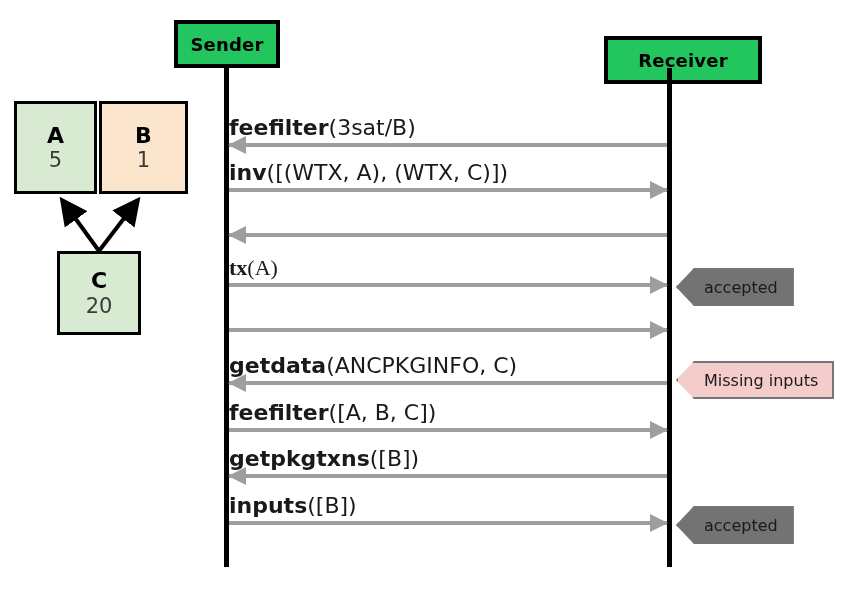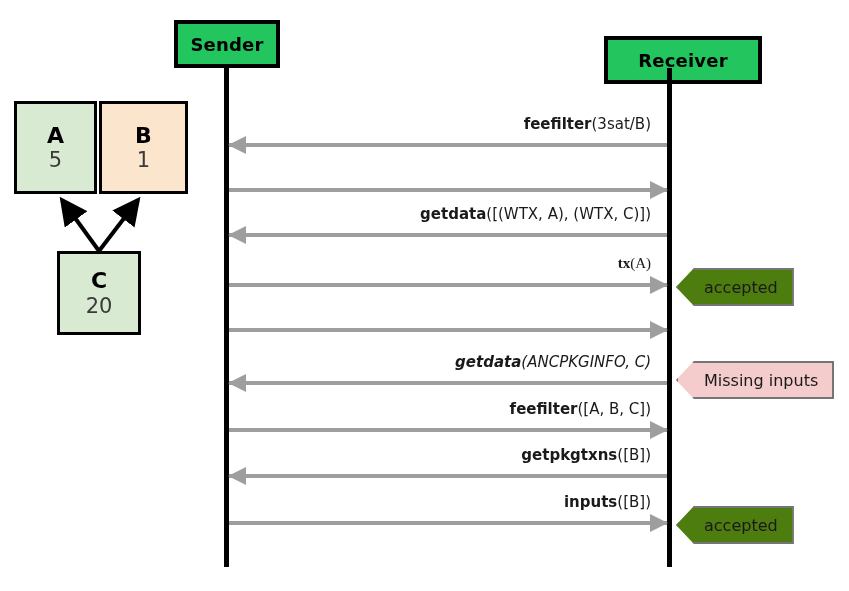--- a/index.html
+++ b/index.html
@@ -47,24 +47,24 @@
   
   .message {
     position: absolute;
     left: 229px;
     width: 438px;
     height: 44px;
   }
   .msg-label {
     position: absolute;
     left: 0;
-    right: 16px;
+    right: 0;
     top: 0;
-    text-align: right;
-    font-size: 15px;
+    text-align: left;
+    font-size: 22px;
     color: #1a1a1a;
     white-space: nowrap;
   }
   .msg-label .cmd {
     font-weight: bold;
   }
   .msg-label .args {
     font-weight: normal;
   }
   .msg-line {
@@ -104,21 +104,21 @@
     box-sizing: border-box;
     padding-left: 26px;
     padding-right: 14px;
     font-size: 16px;
     color: #1a1a1a;
     white-space: nowrap;
     border: 2px solid #757575;
     clip-path: polygon(0% 50%, 18px 0%, 100% 0%, 100% 100%, 18px 100%);
     -webkit-clip-path: polygon(0% 50%, 18px 0%, 100% 0%, 100% 100%, 18px 100%);
   }
-  .badge-accepted { background: #4d7c0f; }
+  .badge-accepted { background: #737373; }
   .badge-rejected { background: #f4cccc; margin-top: 48px; }
 
   
   .tx-box {
     position: absolute;
     box-sizing: border-box;
     border: 3px solid #000000;
     display: flex;
     flex-direction: column;
     align-items: center;
@@ -191,38 +191,38 @@
   <div class="lifeline" id="lifeline-sender"></div>
   <div class="lifeline" id="lifeline-receiver"></div>
 
   <div id="messages-layer">
       <div class="message" style="top: 115px;">
         <div class="msg-label"><span class="cmd">feefilter</span><span class="args">(3sat/B)</span></div>
         <div class="msg-line"></div>
         <div class="arrowhead left"></div>
       </div>
       <div class="message" style="top: 160px;">
+        <div class="msg-label"><span class="cmd">inv</span><span class="args">([(WTX, A), (WTX, C)])</span></div>
         <div class="msg-line"></div>
         <div class="arrowhead right"></div>
       </div>
       <div class="message" style="top: 205px;">
-        <div class="msg-label"><span class="cmd">getdata</span><span class="args">([(WTX, A), (WTX, C)])</span></div>
         <div class="msg-line"></div>
         <div class="arrowhead left"></div>
       </div>
       <div class="message" style="top: 255px; font-family: Liberation Serif, serif;">
         <div class="msg-label"><span class="cmd">tx</span><span class="args">(A)</span></div>
         <div class="msg-line"></div>
         <div class="arrowhead right"></div>
       </div>
       <div class="message" style="top: 300px;">
         <div class="msg-line"></div>
         <div class="arrowhead right"></div>
       </div>
-      <div class="message" style="top: 353px; font-style: italic;">
+      <div class="message" style="top: 353px;">
         <div class="msg-label"><span class="cmd">getdata</span><span class="args">(ANCPKGINFO, C)</span></div>
         <div class="msg-line"></div>
         <div class="arrowhead left"></div>
       </div>
       <div class="message" style="top: 400px;">
         <div class="msg-label"><span class="cmd">feefilter</span><span class="args">([A, B, C])</span></div>
         <div class="msg-line"></div>
         <div class="arrowhead right"></div>
       </div>
       <div class="message" style="top: 446px;">

